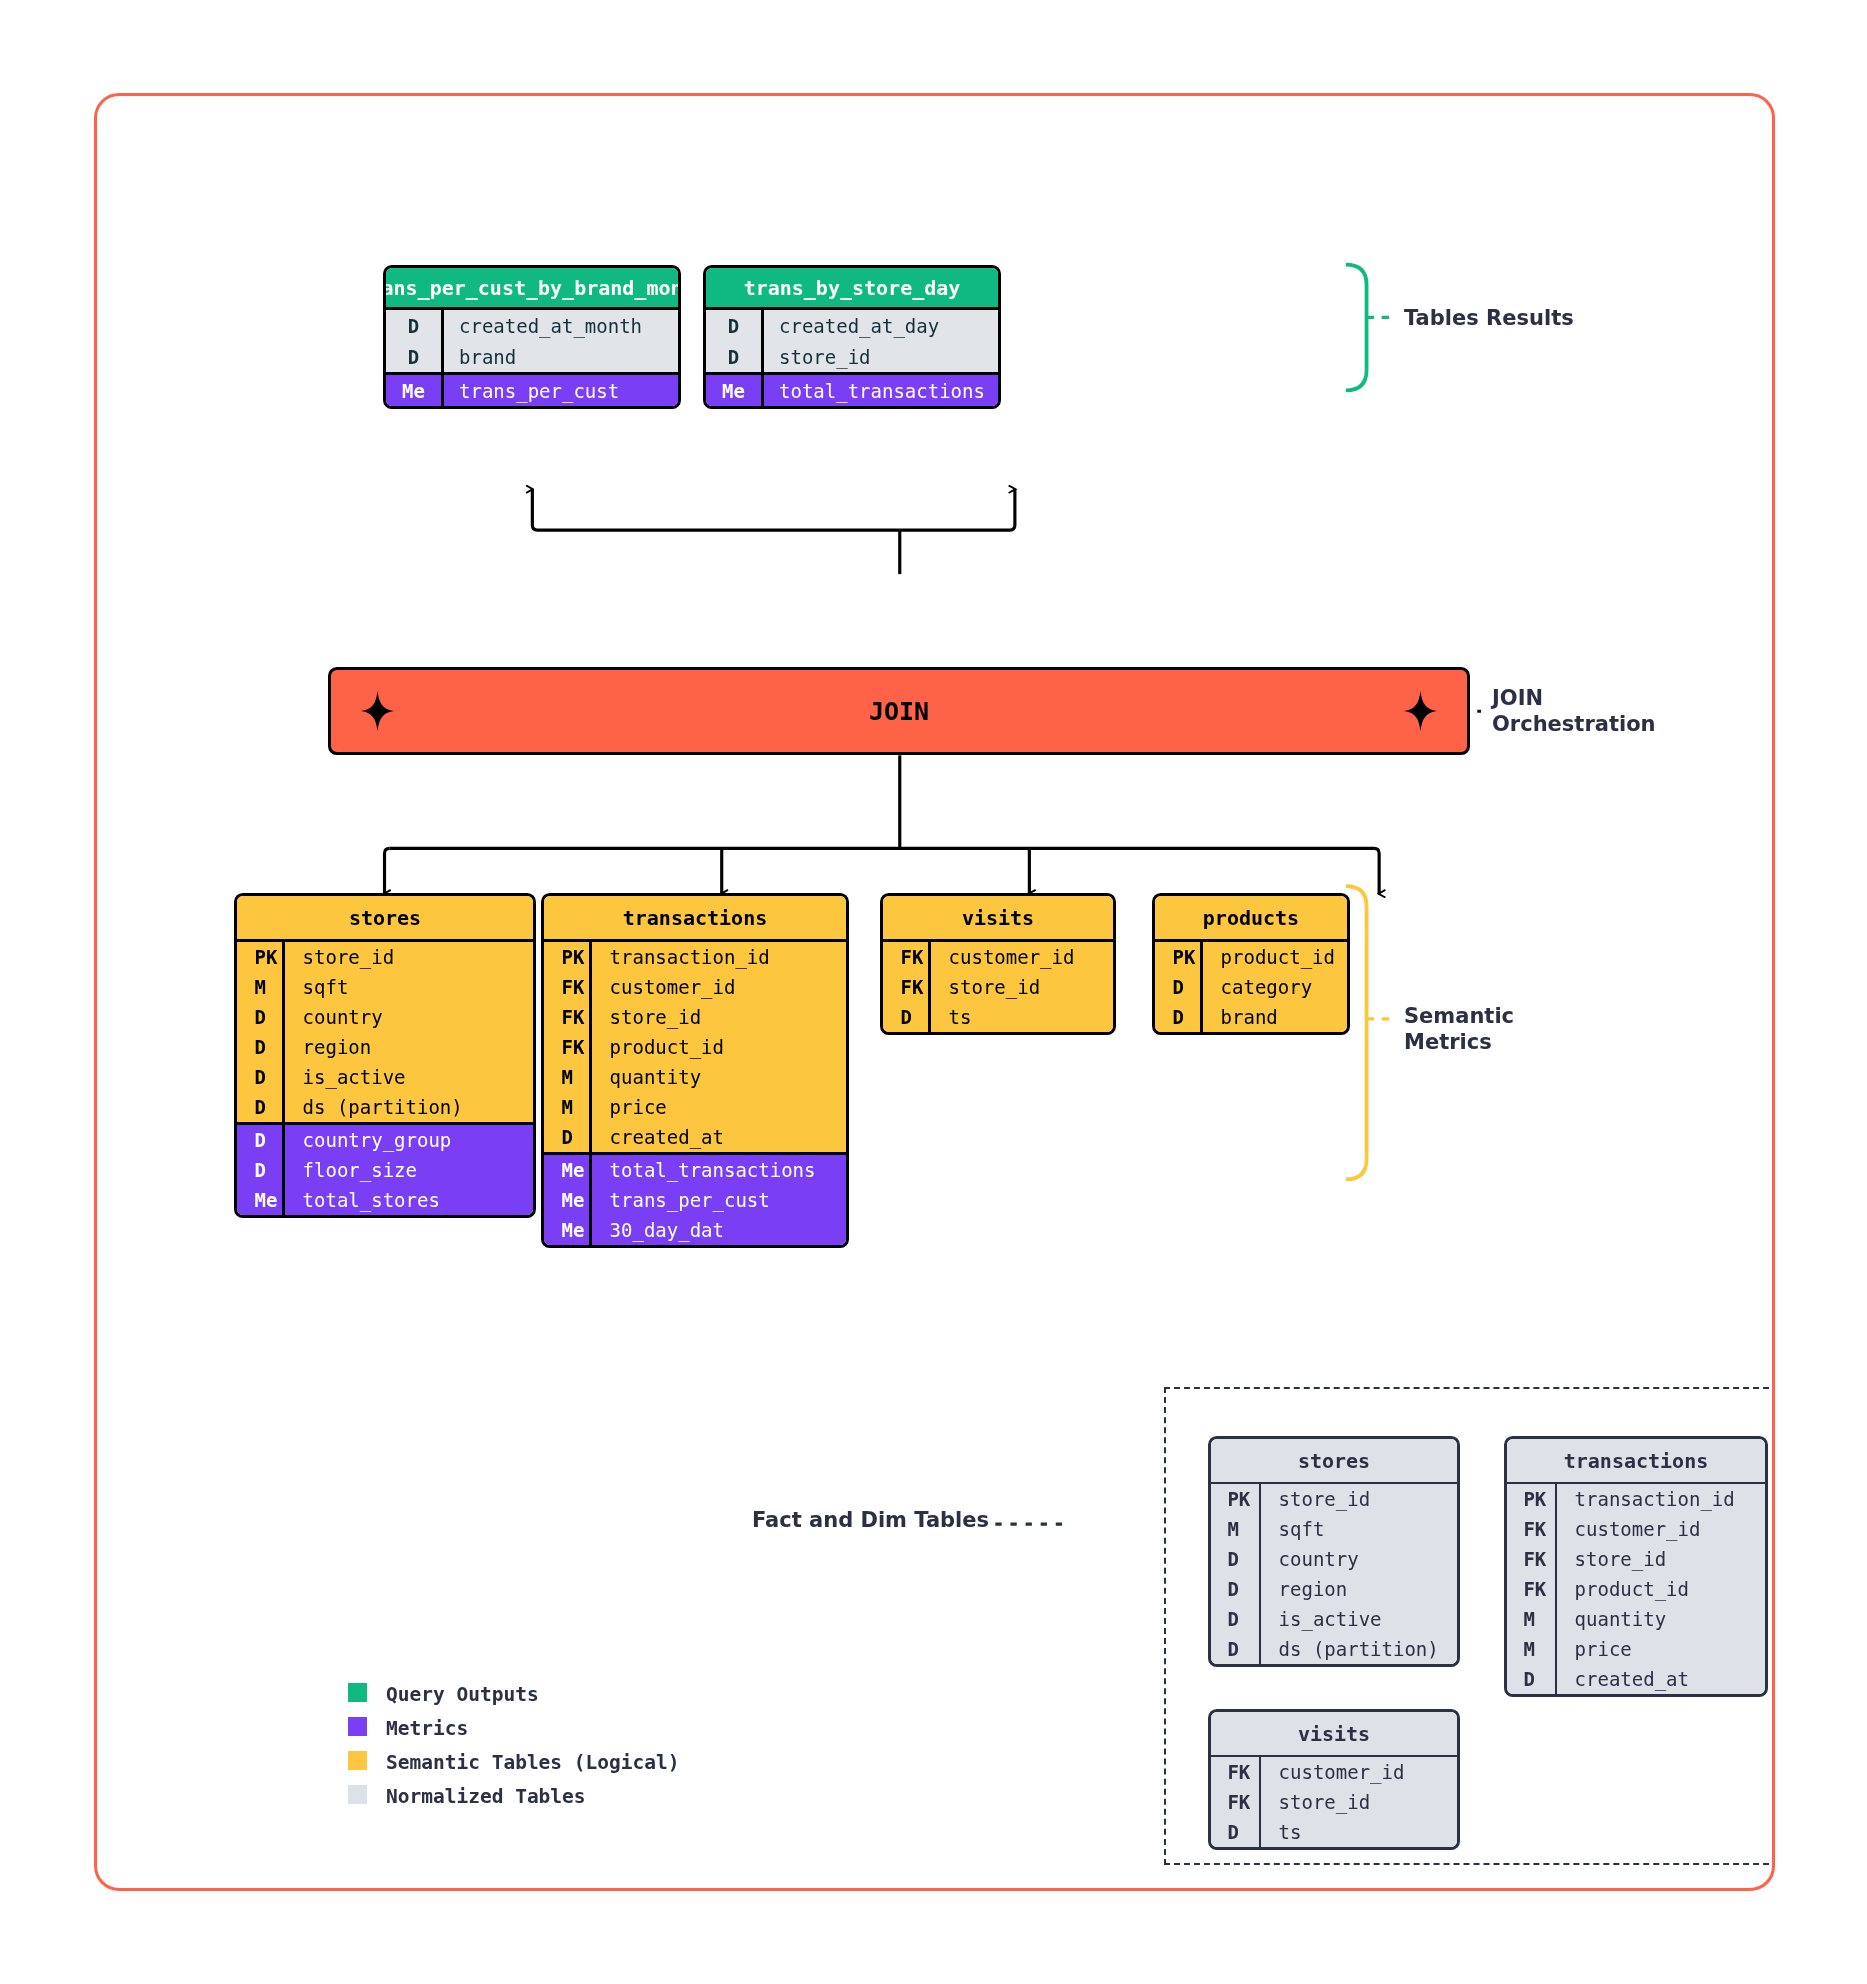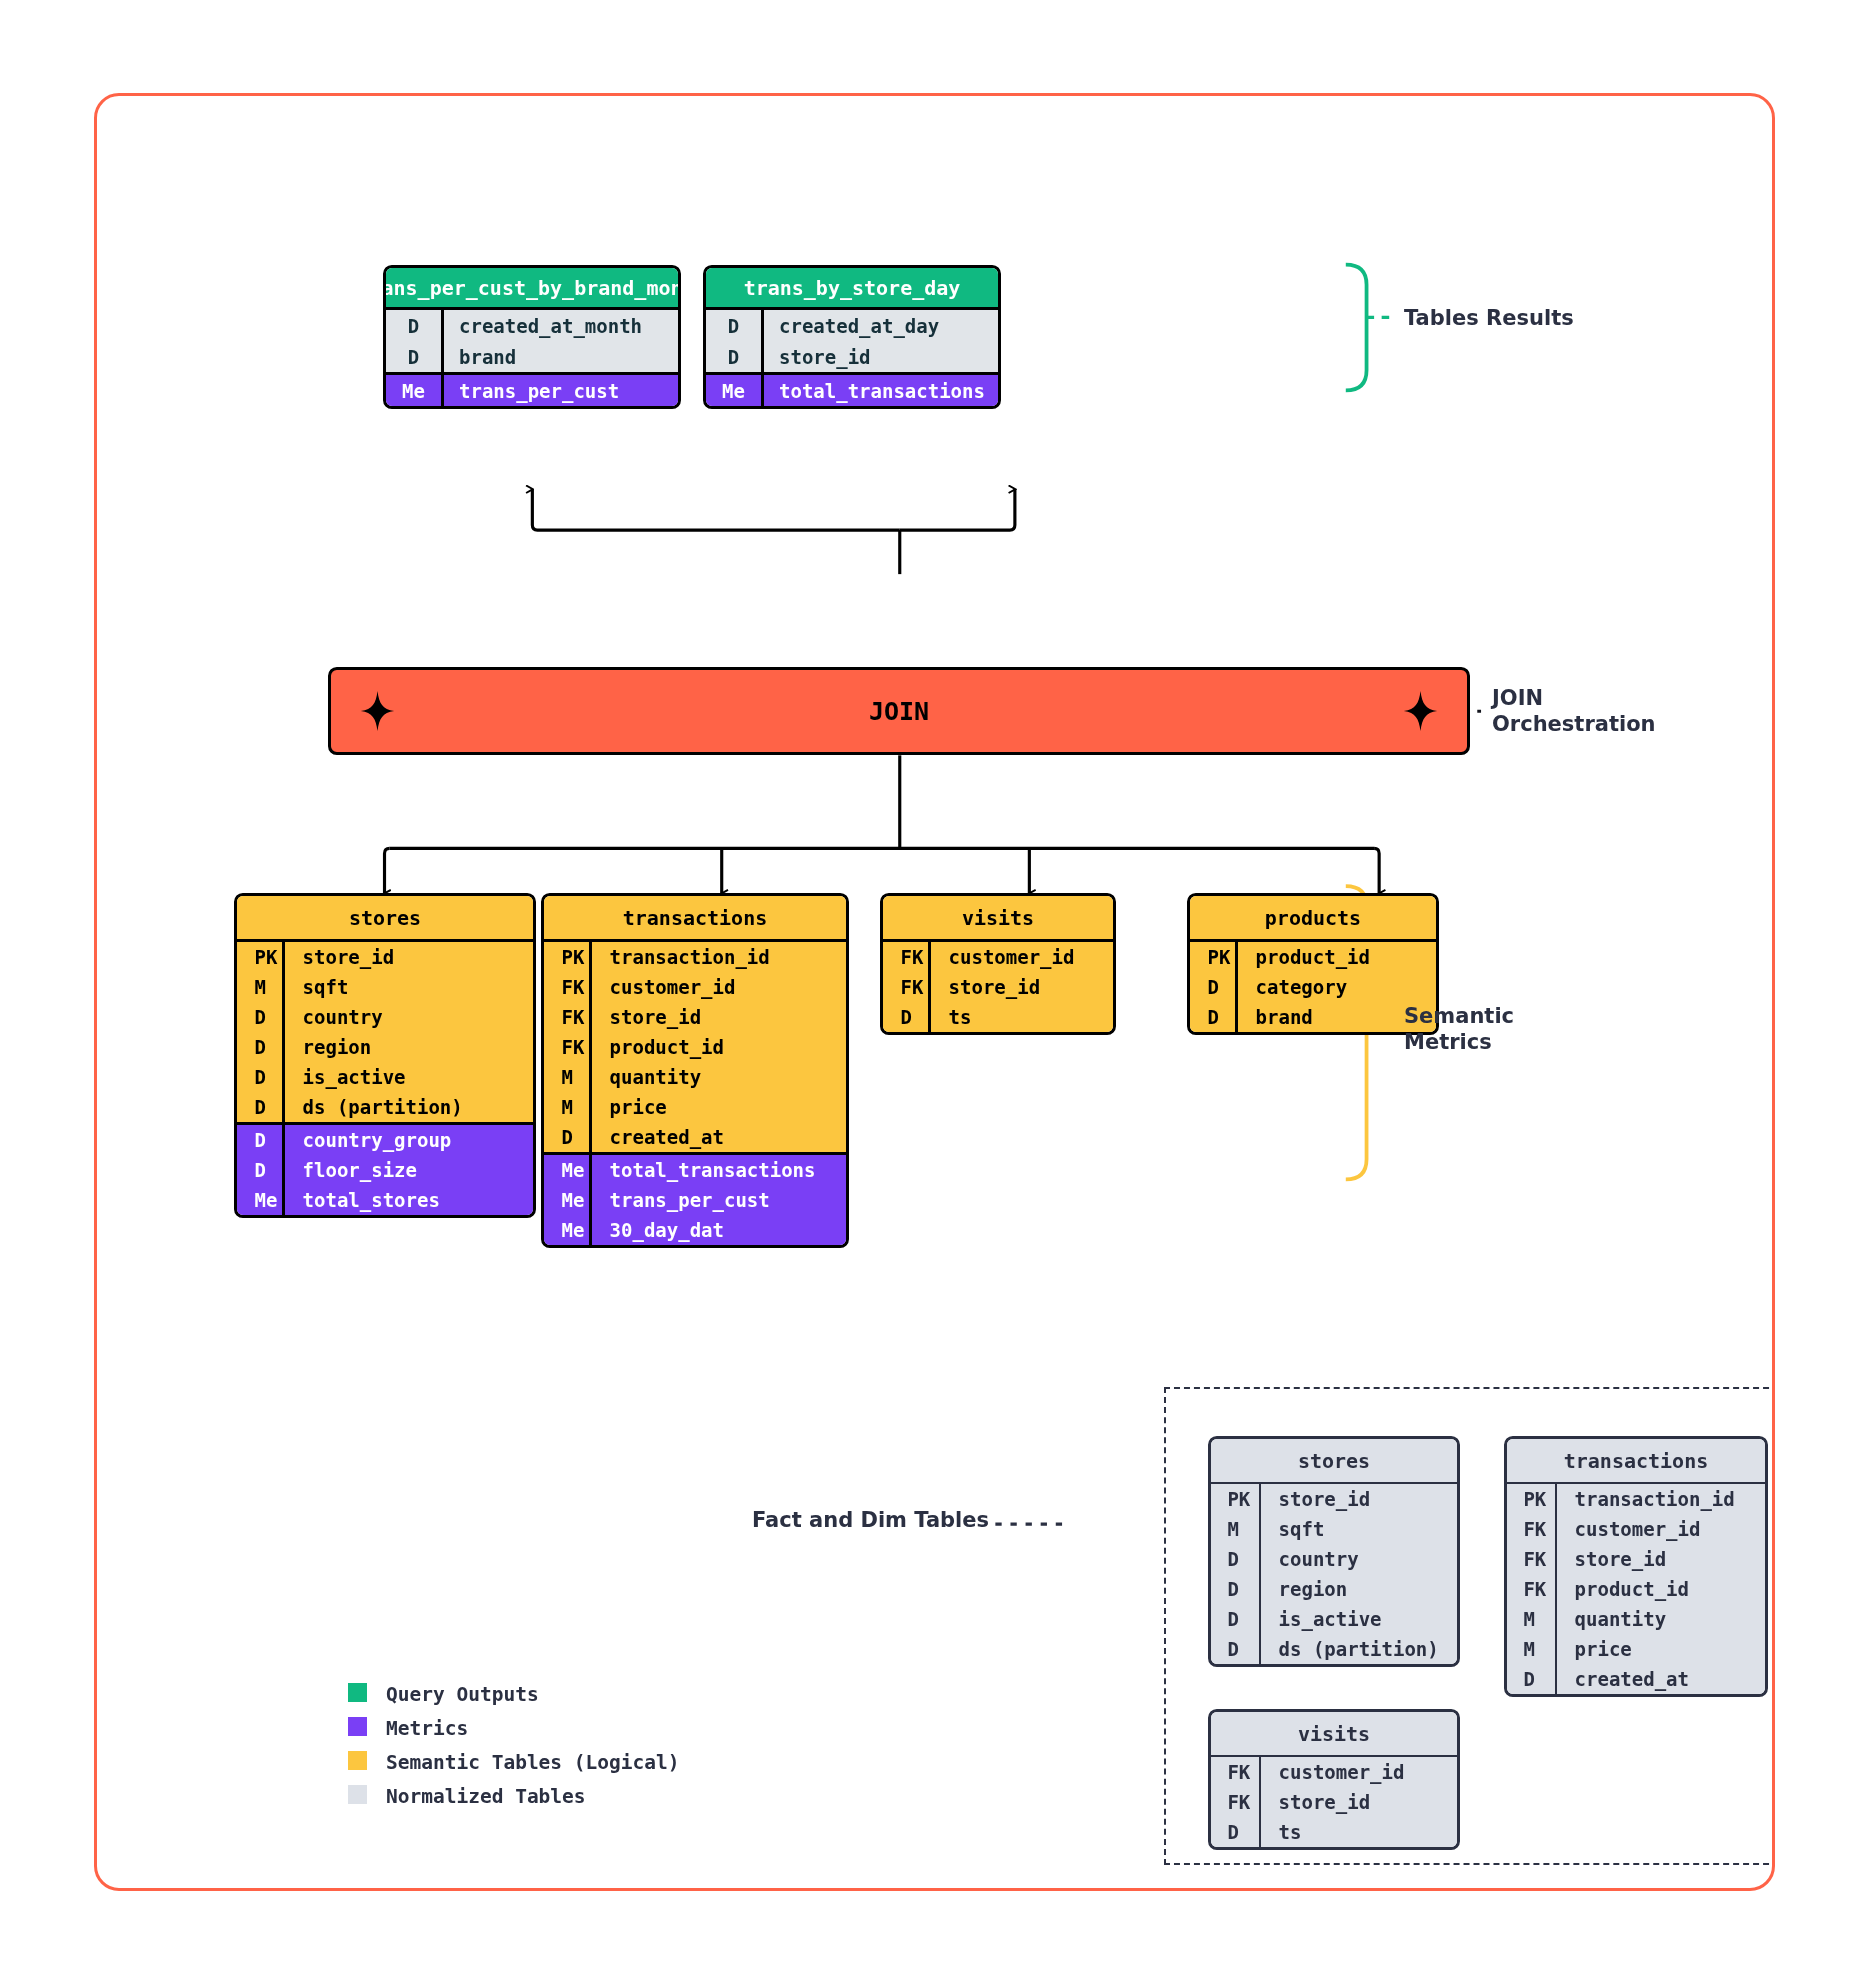--- a/index.html
+++ b/index.html
@@ -15,21 +15,21 @@
   #title{font-family:"DejaVu Sans","Liberation Sans",sans-serif;font-weight:bold;
         font-size:29px;color:#14161f;letter-spacing:0.1px;}
 
   
   .tbl{position:absolute;box-sizing:border-box;border:3.1px solid #000;border-radius:8.8px;overflow:hidden;}
   .tbl .hd{font-weight:bold;text-align:center;box-sizing:border-box;
         display:flex;align-items:center;justify-content:center;}
   .sect{box-sizing:border-box;}
   .row{display:flex;align-items:center;box-sizing:border-box;}
   .row .k{flex:0 0 auto;font-weight:bold;box-sizing:border-box;}
-  .row .v{flex:1 1 auto;font-weight:bold;box-sizing:border-box;}
+  .row .v{flex:1 1 auto;font-weight:normal;box-sizing:border-box;}
 
   
   .qr{font-size:19px;}
   .qr .hd{background:#10b981;color:#fff;height:39px;font-size:20px;}
   .qr .dim{background:#e1e5e9;color:#16303a;border-top:3.1px solid #000;}
   .qr .met{background:#7a3ff5;color:#fff;border-top:3.1px solid #000;}
   .qr .row{height:31px;}
   .qr .row .k{width:58px;text-align:center;border-right:3.1px solid #000;
         align-self:stretch;display:flex;align-items:center;justify-content:center;}
   .qr .row .v{padding-left:15px;}
@@ -280,21 +280,21 @@
           <span class="k">FK</span>
           <span class="v">store_id</span>
         </div>
       <div class="row">
           <span class="k">D</span>
           <span class="v">ts</span>
         </div>
     </div>
   </div>
 
-  <div class="tbl sem" style="left:1090px;top:797px;width:252px;">
+  <div class="tbl sem" style="left:1055px;top:797px;width:198px;">
     <div class="hd">products</div>
     <div class="sect body">
       <div class="row">
           <span class="k">PK</span>
           <span class="v">product_id</span>
         </div>
       <div class="row">
           <span class="k">D</span>
           <span class="v">category</span>
         </div>

